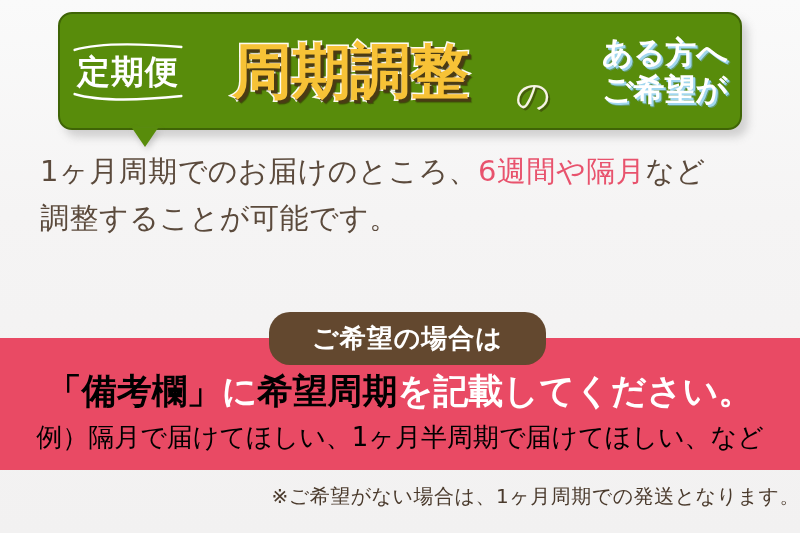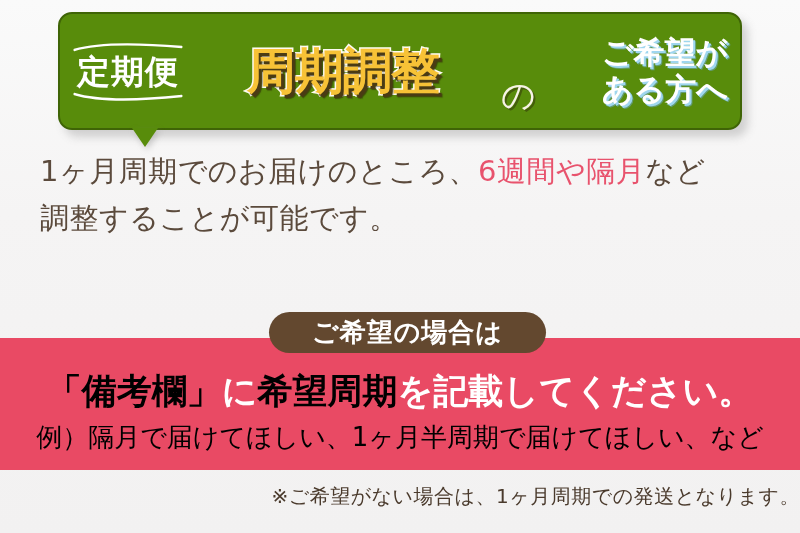--- a/index.html
+++ b/index.html
@@ -93,21 +93,21 @@
     overflow: hidden;
   }
   .teiki .rule.top { top: -1px; }
   .teiki .rule.bottom { bottom: -1px; }
   .teiki .rule svg { display: block; width: 100%; height: 12px; }
 
   
   .kichou {
     flex: 0 0 auto;
     margin-left: 8px;
-    font-size: 49px;
+    font-size: 60px;
     font-weight: 700;
     line-height: 1;
     color: #f7c236;
     letter-spacing: -1px;
     white-space: nowrap;
     -webkit-text-stroke: 3px #fdfbf2;
     paint-order: stroke fill;
     text-shadow:
       3px 3px 0 #4a3b14,
       4px 4px 1px rgba(40,30,8,0.55);
@@ -158,21 +158,21 @@
   .hl {
     background: linear-gradient(transparent 8%, #fcf3a8 8%, #fcf3a8 96%, transparent 96%);
   }
 
   
   .pill {
     position: absolute;
     left: 269px;
     top: 312px;
     width: 277px;
-    height: 41px;
+    height: 53px;
     background: #63482f;
     border-radius: 21px;
     color: #ffffff;
     font-size: 26px;
     font-weight: 600;
     letter-spacing: 1px;
     display: flex;
     align-items: center;
     justify-content: center;
     box-sizing: border-box;
@@ -249,22 +249,22 @@
           <svg viewBox="0 0 180 12" preserveAspectRatio="none">
             <path d="M2,4 C40,11 100,11 178,6" stroke="#ffffff" stroke-width="2.4" fill="none" stroke-linecap="round"></path>
           </svg>
         </span>
       </div>
 
       <div class="kichou">周期調整</div>
       <div class="no-particle">の</div>
 
       <div class="kibou-block">
+        <span>ある方へ</span>
         <span>ご希望が</span>
-        <span>ある方へ</span>
       </div>
 
     </div>
     <div class="header-tail"></div>
   </div>
 
   <div class="body-text">
     <div class="line"><span>1ヶ月周期でのお届けのところ、</span><span class="pink">6週間や隔月</span><span>など</span></div>
     <div class="line">調整することが可能です。</div>
   </div>

